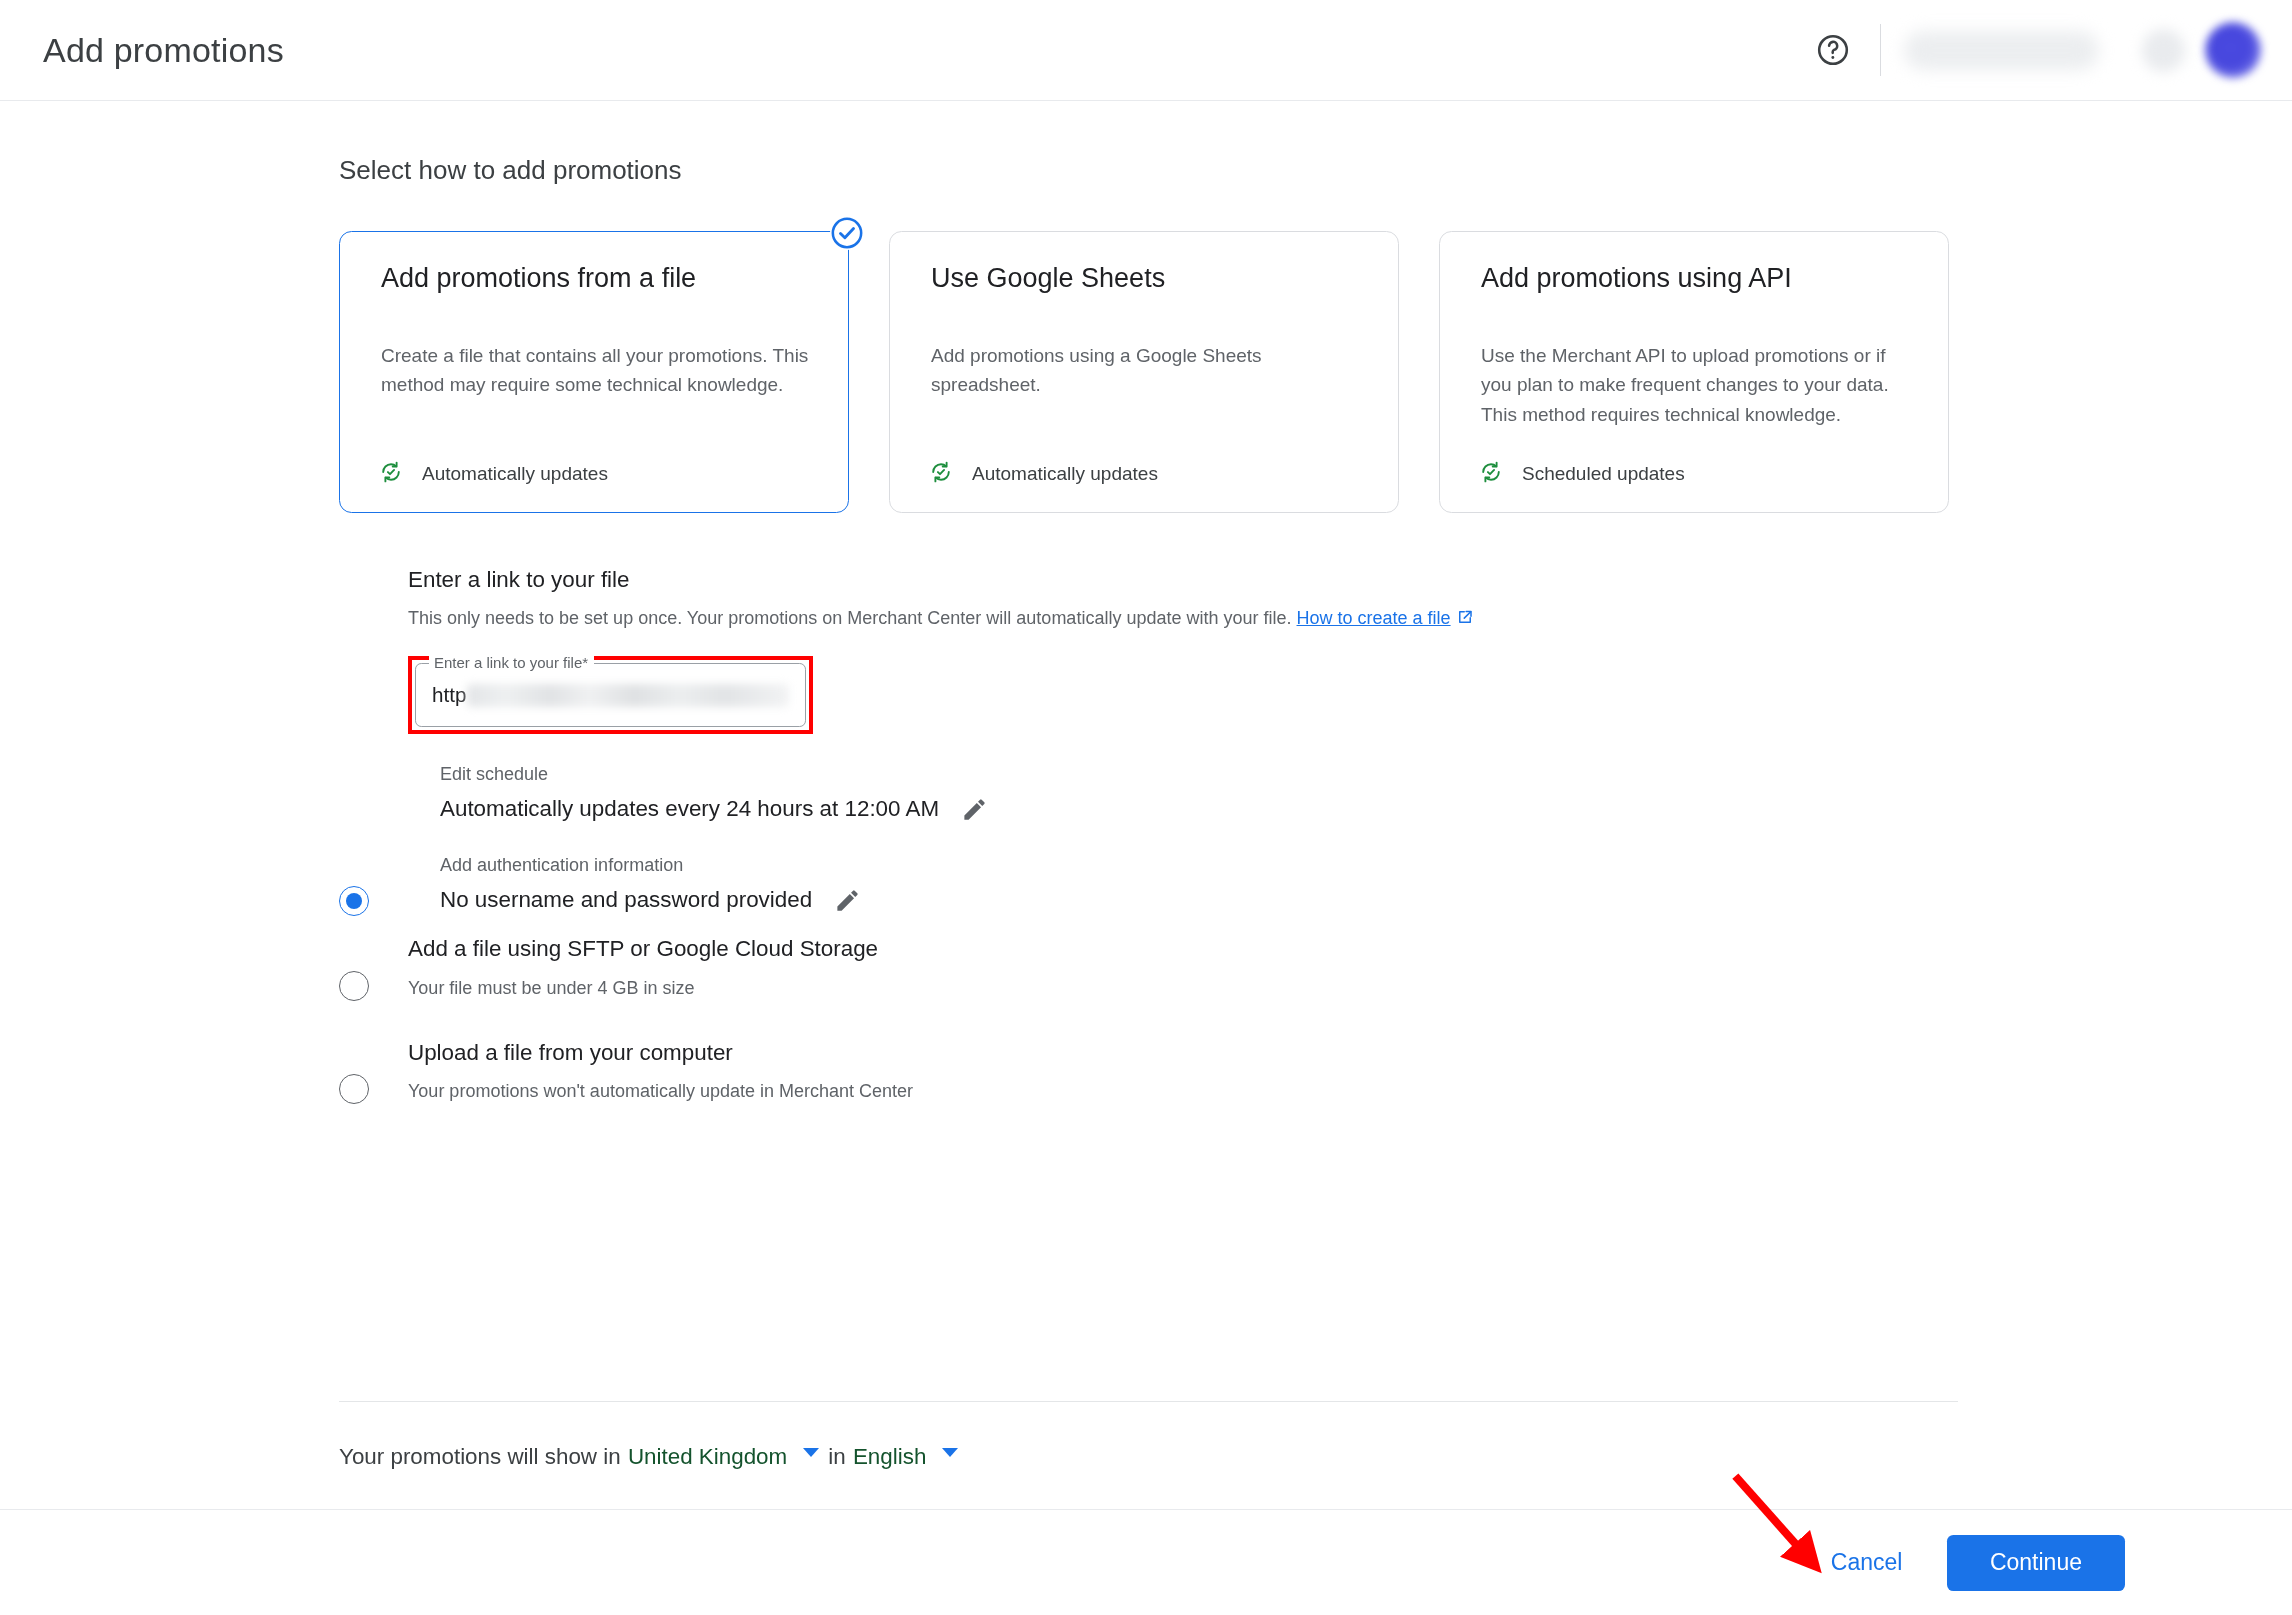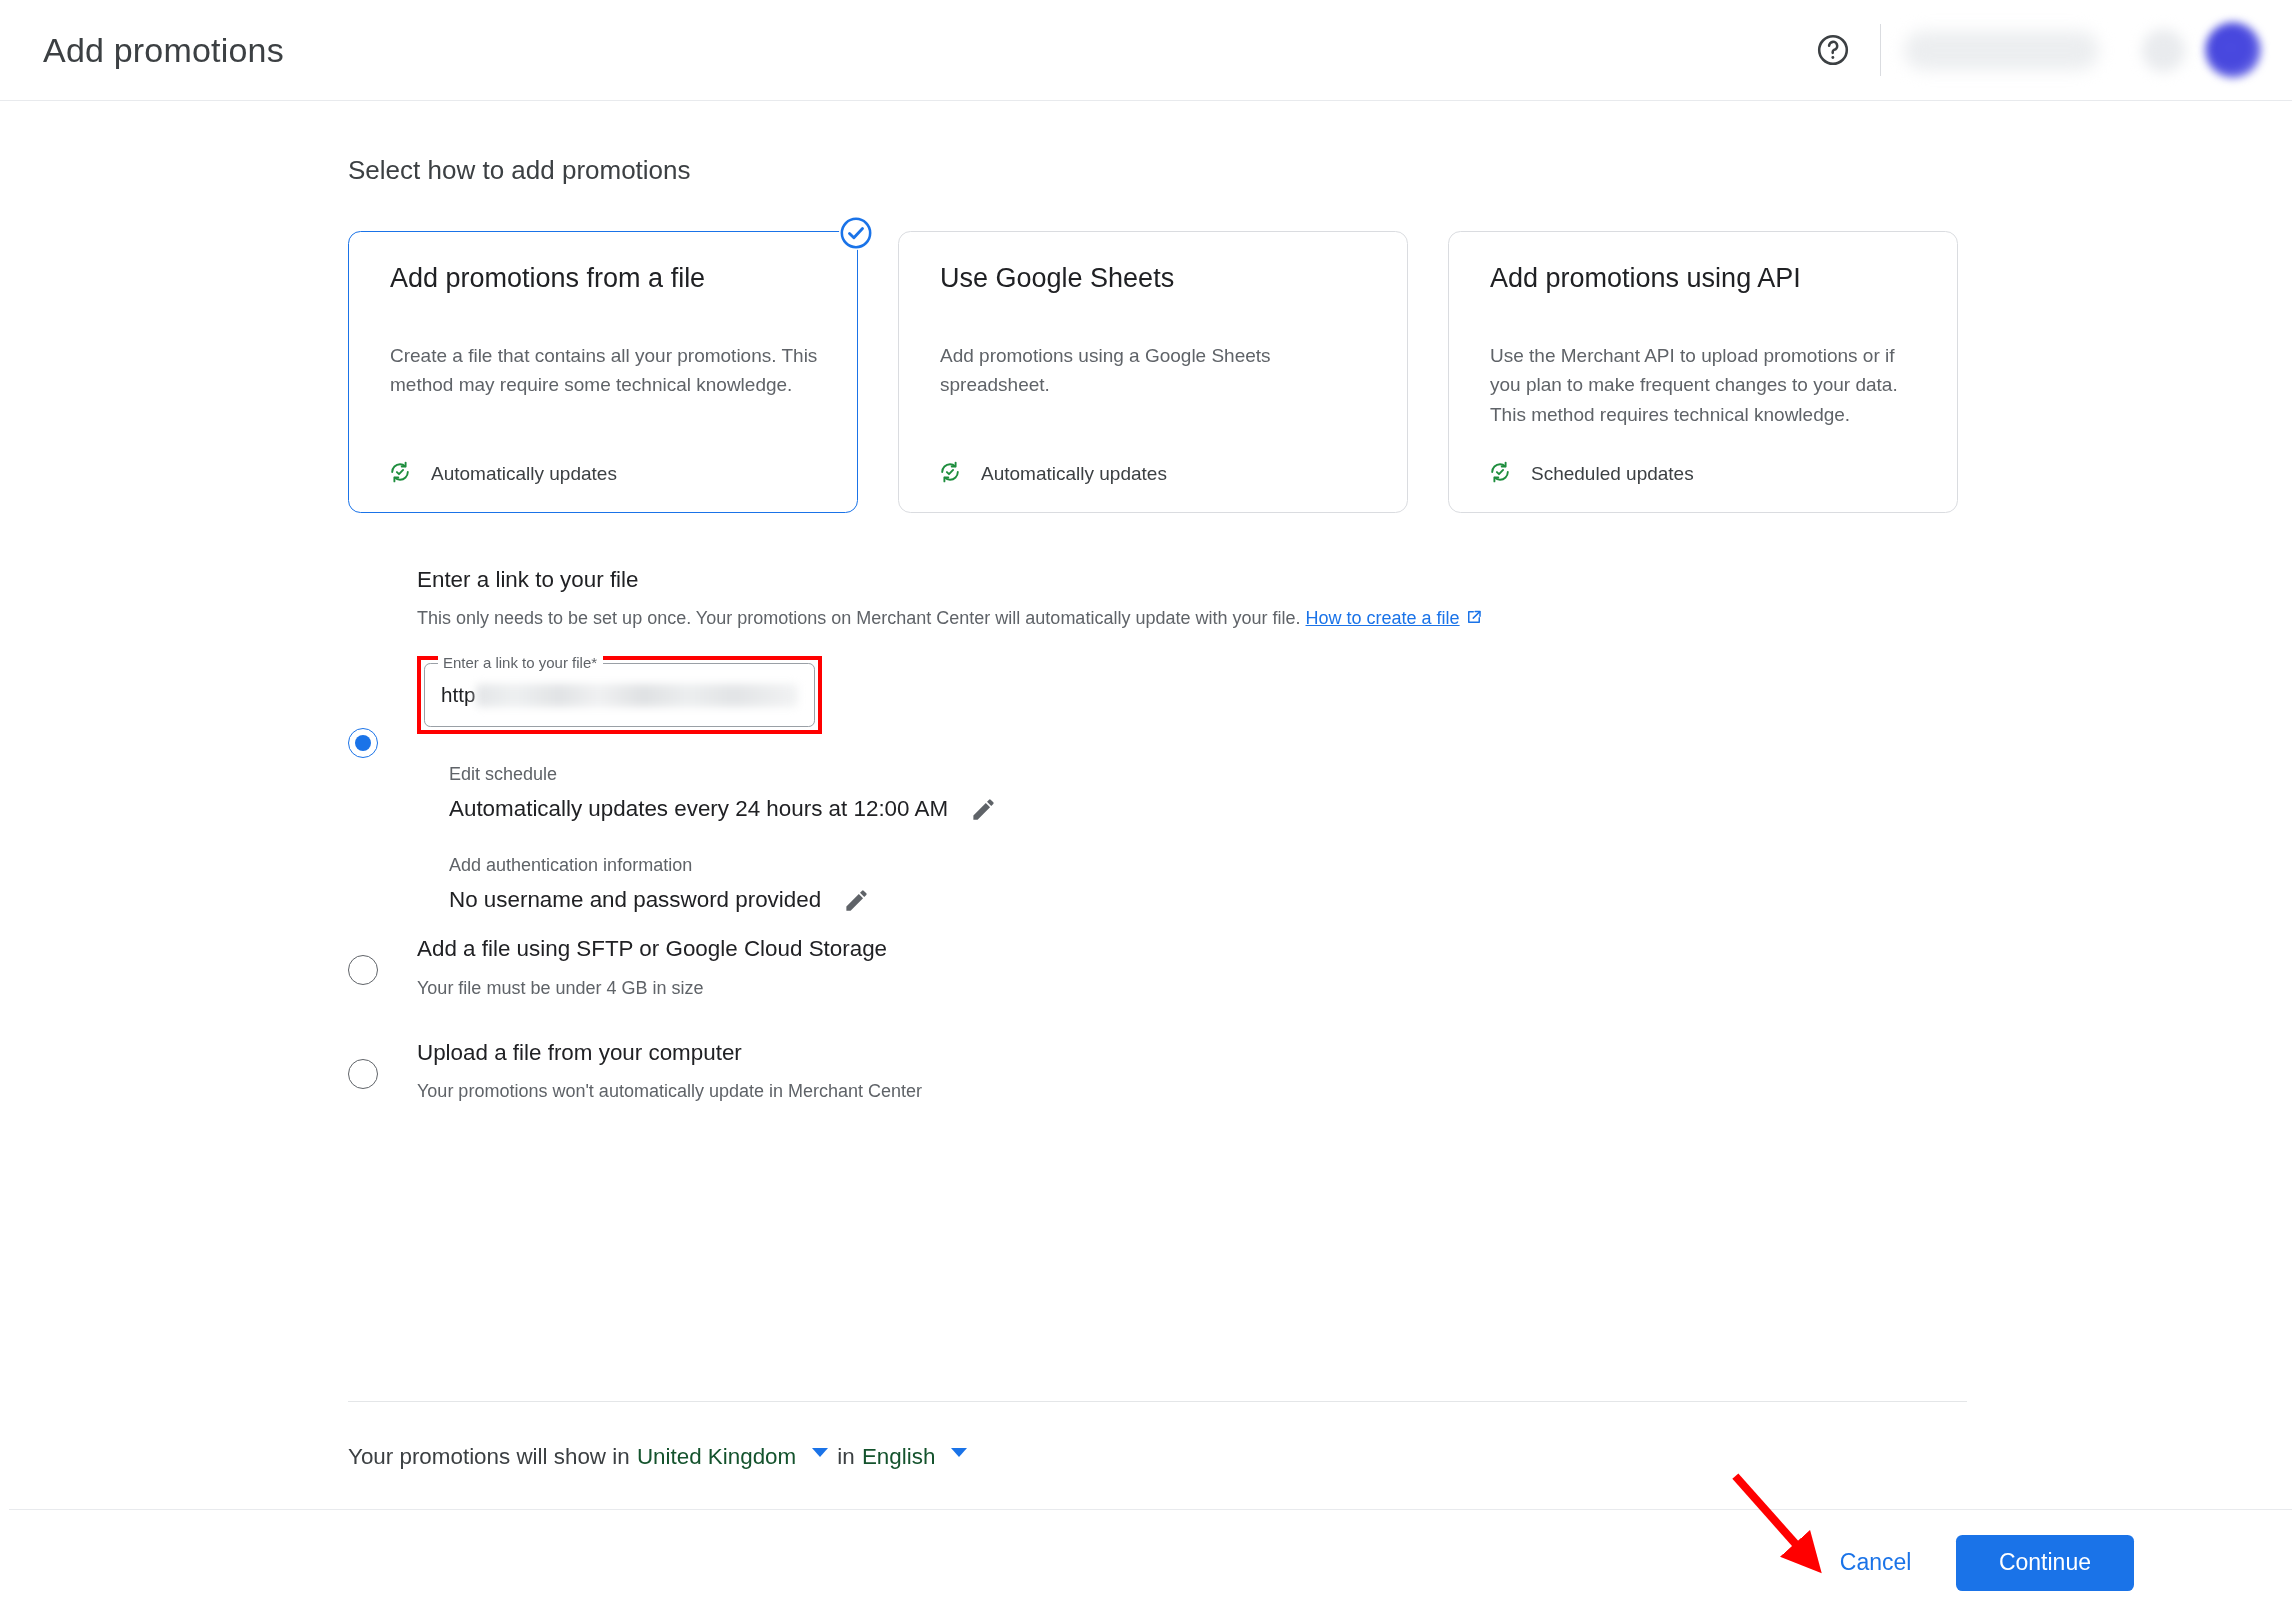--- a/index.html
+++ b/index.html
@@ -58,21 +58,21 @@
   .avatar {
     width: 56px; height: 56px;
     border-radius: 50%;
     background: radial-gradient(circle at 46% 46%, #4a4ae0 0%, #4646dd 42%, #6f6fe8 70%, rgba(150,150,240,0.35) 100%);
     filter: blur(4.5px);
   }
 
   
   .content {
     position: absolute;
-    top: 101px; left: 9px;
+    top: 101px; left: 0;
     width: 1970px;
     height: 1514px;
     background: #ffffff;
   }
   .section-title {
     position: absolute;
     left: 339px; top: 54px;
     font-size: 26px;
     color: #3c4043;
     font-weight: 400;
@@ -131,21 +131,21 @@
 
   
   .options {
     position: absolute;
     left: 339px; top: 466px;
     width: 1621px;
   }
   .option-row {
     position: relative;
     display: flex;
-    align-items: center;
+    align-items: flex-end;
   }
   .radio {
     width: 30px; height: 30px;
     border-radius: 50%;
     border: 1.8px solid #5f6368;
     flex: 0 0 auto;
     margin-top: 2.7px;
     position: relative;
   }
   .radio.checked {

